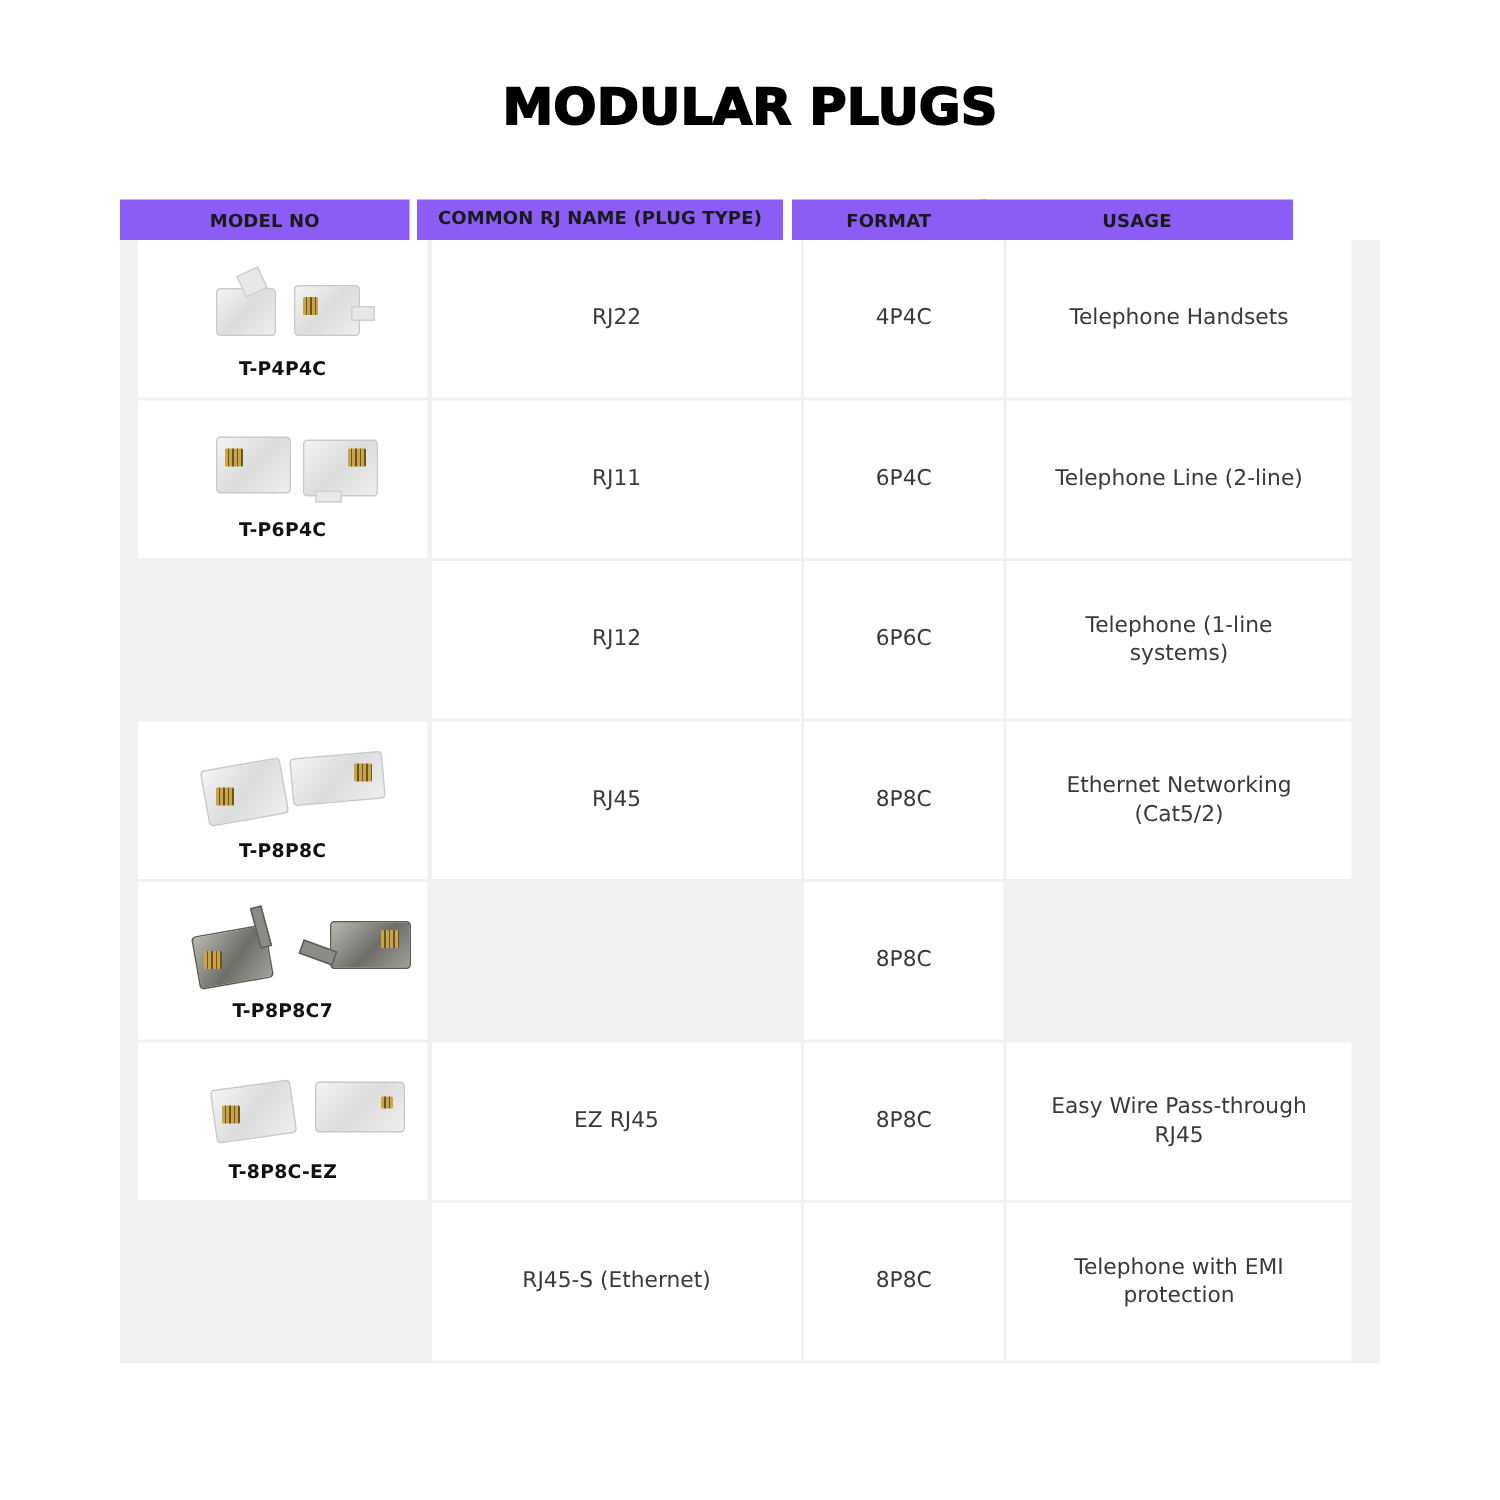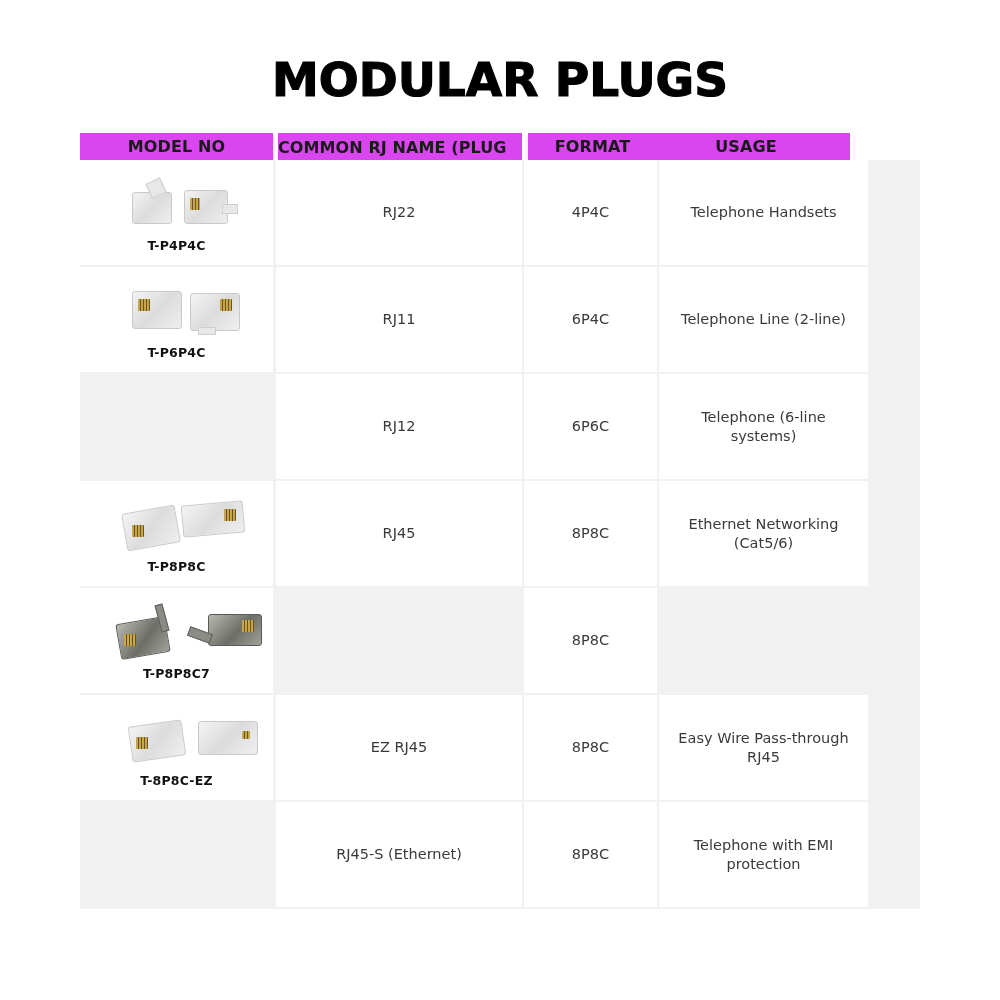--- a/index.html
+++ b/index.html
@@ -3,54 +3,54 @@
   <meta charset="utf-8">
   <style>
     html, body { margin: 0; padding: 0; }
     body {
       width: 1000px; height: 1000px; background: #ffffff;
       font-family: "DejaVu Sans", sans-serif; color: #333;
       position: relative; overflow: hidden;
     }
     .title {
       position: absolute; top: 52px; left: 0; width: 1000px; text-align: center;
-      font-family: "DejaVu Sans", sans-serif; font-weight: 900; font-size: 47px;
+      font-family: "DejaVu Sans", sans-serif; font-weight: 900; font-size: 34px;
       letter-spacing: 0px; color: #000; transform: scaleY(0.98);
       -webkit-text-stroke: 1.2px #000;
     }
     .table {
       position: absolute; left: 80px; top: 133px; width: 840px;
     }
     .hdr { position: relative; height: 27px; }
     .hcell {
-      position: absolute; top: 0; height: 27px; background: #d946ef;
+      position: absolute; top: 0; height: 27px; background: #8b5cf6;
       display: flex; align-items: center; justify-content: center;
-      font-size: 16px; font-weight: 600; color: #1a1a1a; letter-spacing: 0.1px;
+      font-size: 12px; font-weight: 600; color: #1a1a1a; letter-spacing: 0.1px;
     }
     .hcell.c1 { padding-bottom: 0; }
     .c0 { left: 0; width: 193px; }
     .c1 { left: 198px; width: 244px; }
     .c2 { left: 448px; width: 129px; }
-    .c3 { left: 562px; width: 208px; }
+    .c3 { left: 574px; width: 208px; }
     .c1.hcell { align-items: flex-start; padding-top: 5px; height: 22px; }
     .rows { position: relative; }
     .row { position: relative; height: 107px; }
     .cell {
       position: absolute; top: 0; height: 105px; background: #fff;
       display: flex; align-items: center; justify-content: center;
-      text-align: center; font-size: 14.5px; color: #3a3a3a; line-height: 19px;
+      text-align: center; font-size: 14.5px; color: #3a3a3a; line-height: 19px; margin-left: 12px;
     }
     .rows::before {
       content: ""; position: absolute; left: 0; top: 0; width: 840px; height: 749px;
       background: #f1f1f1;
     }
     .cell.c0 { left: 0; width: 193px; flex-direction: column; justify-content: flex-start; }
     .cell.c1 { left: 196px; width: 246px; }
     .cell.c2 { left: 444px; width: 133px; }
-    .cell.c3 { left: 579px; width: 209px; }
+    .cell.c3 { left: 579px; width: 230px; }
     .cell.c3 .txt { max-width: 190px; }
     .plugimg { margin-top: 14px; height: 58px; width: 150px; position: relative; }
     .model { font-size: 12.5px; font-weight: 700; color: #111; margin-top: 4px; letter-spacing: 0.2px; }
     .plug {
       position: absolute; border-radius: 3px;
     }
     .clear { background: linear-gradient(135deg, #f4f4f4 0%, #dcdcdc 50%, #efefef 100%); border: 1px solid #c9c9c9; }
     .metal { background: linear-gradient(135deg, #b9b9b2 0%, #6e6e68 55%, #a2a29b 100%); border: 1px solid #5a5a55; }
     .pins { position: absolute; width: 12px; height: 12px;
       background: repeating-linear-gradient(90deg, #c8a44a 0 2px, #6a5420 2px 3px); border-radius: 1px; }
@@ -105,38 +105,38 @@
       <div class="cell c2">6P4C</div>
       <div class="cell c3">
           <span class="txt">Telephone Line (2-line)</span>
         </div>
     </div>
 
     <div class="row">
       <div class="cell c1">RJ12</div>
       <div class="cell c2">6P6C</div>
       <div class="cell c3">
-          <span class="txt">Telephone (6-line systems)</span>
+          <span class="txt">Telephone (1-line systems)</span>
         </div>
     </div>
 
     <div class="row">
       <div class="cell c0">
         <div class="plugimg">
           <div class="plug clear" style="left:22px;top:14px;width:52px;height:36px;transform:rotate(-10deg);"></div>
           <div class="pins" style="left:30px;top:30px;"></div>
           <div class="plug clear" style="left:80px;top:8px;width:60px;height:30px;transform:rotate(-5deg);"></div>
           <div class="pins" style="left:122px;top:14px;"></div>
         </div>
         <div class="model">T-P8P8C</div>
       </div>
       <div class="cell c1">RJ45</div>
       <div class="cell c2">8P8C</div>
       <div class="cell c3">
-          <span class="txt">Ethernet Networking (Cat5/6)</span>
+          <span class="txt">Ethernet Networking (Cat5/2)</span>
         </div>
     </div>
 
     <div class="row">
       <div class="cell c0">
         <div class="plugimg">
           <div class="plug metal" style="left:16px;top:18px;width:48px;height:34px;transform:rotate(-10deg);"></div>
           <div class="pins" style="left:22px;top:32px;"></div>
           <div class="tab m" style="left:56px;top:2px;width:6px;height:26px;transform:rotate(-15deg);"></div>
           <div class="plug metal" style="left:106px;top:12px;width:52px;height:30px;"></div>

